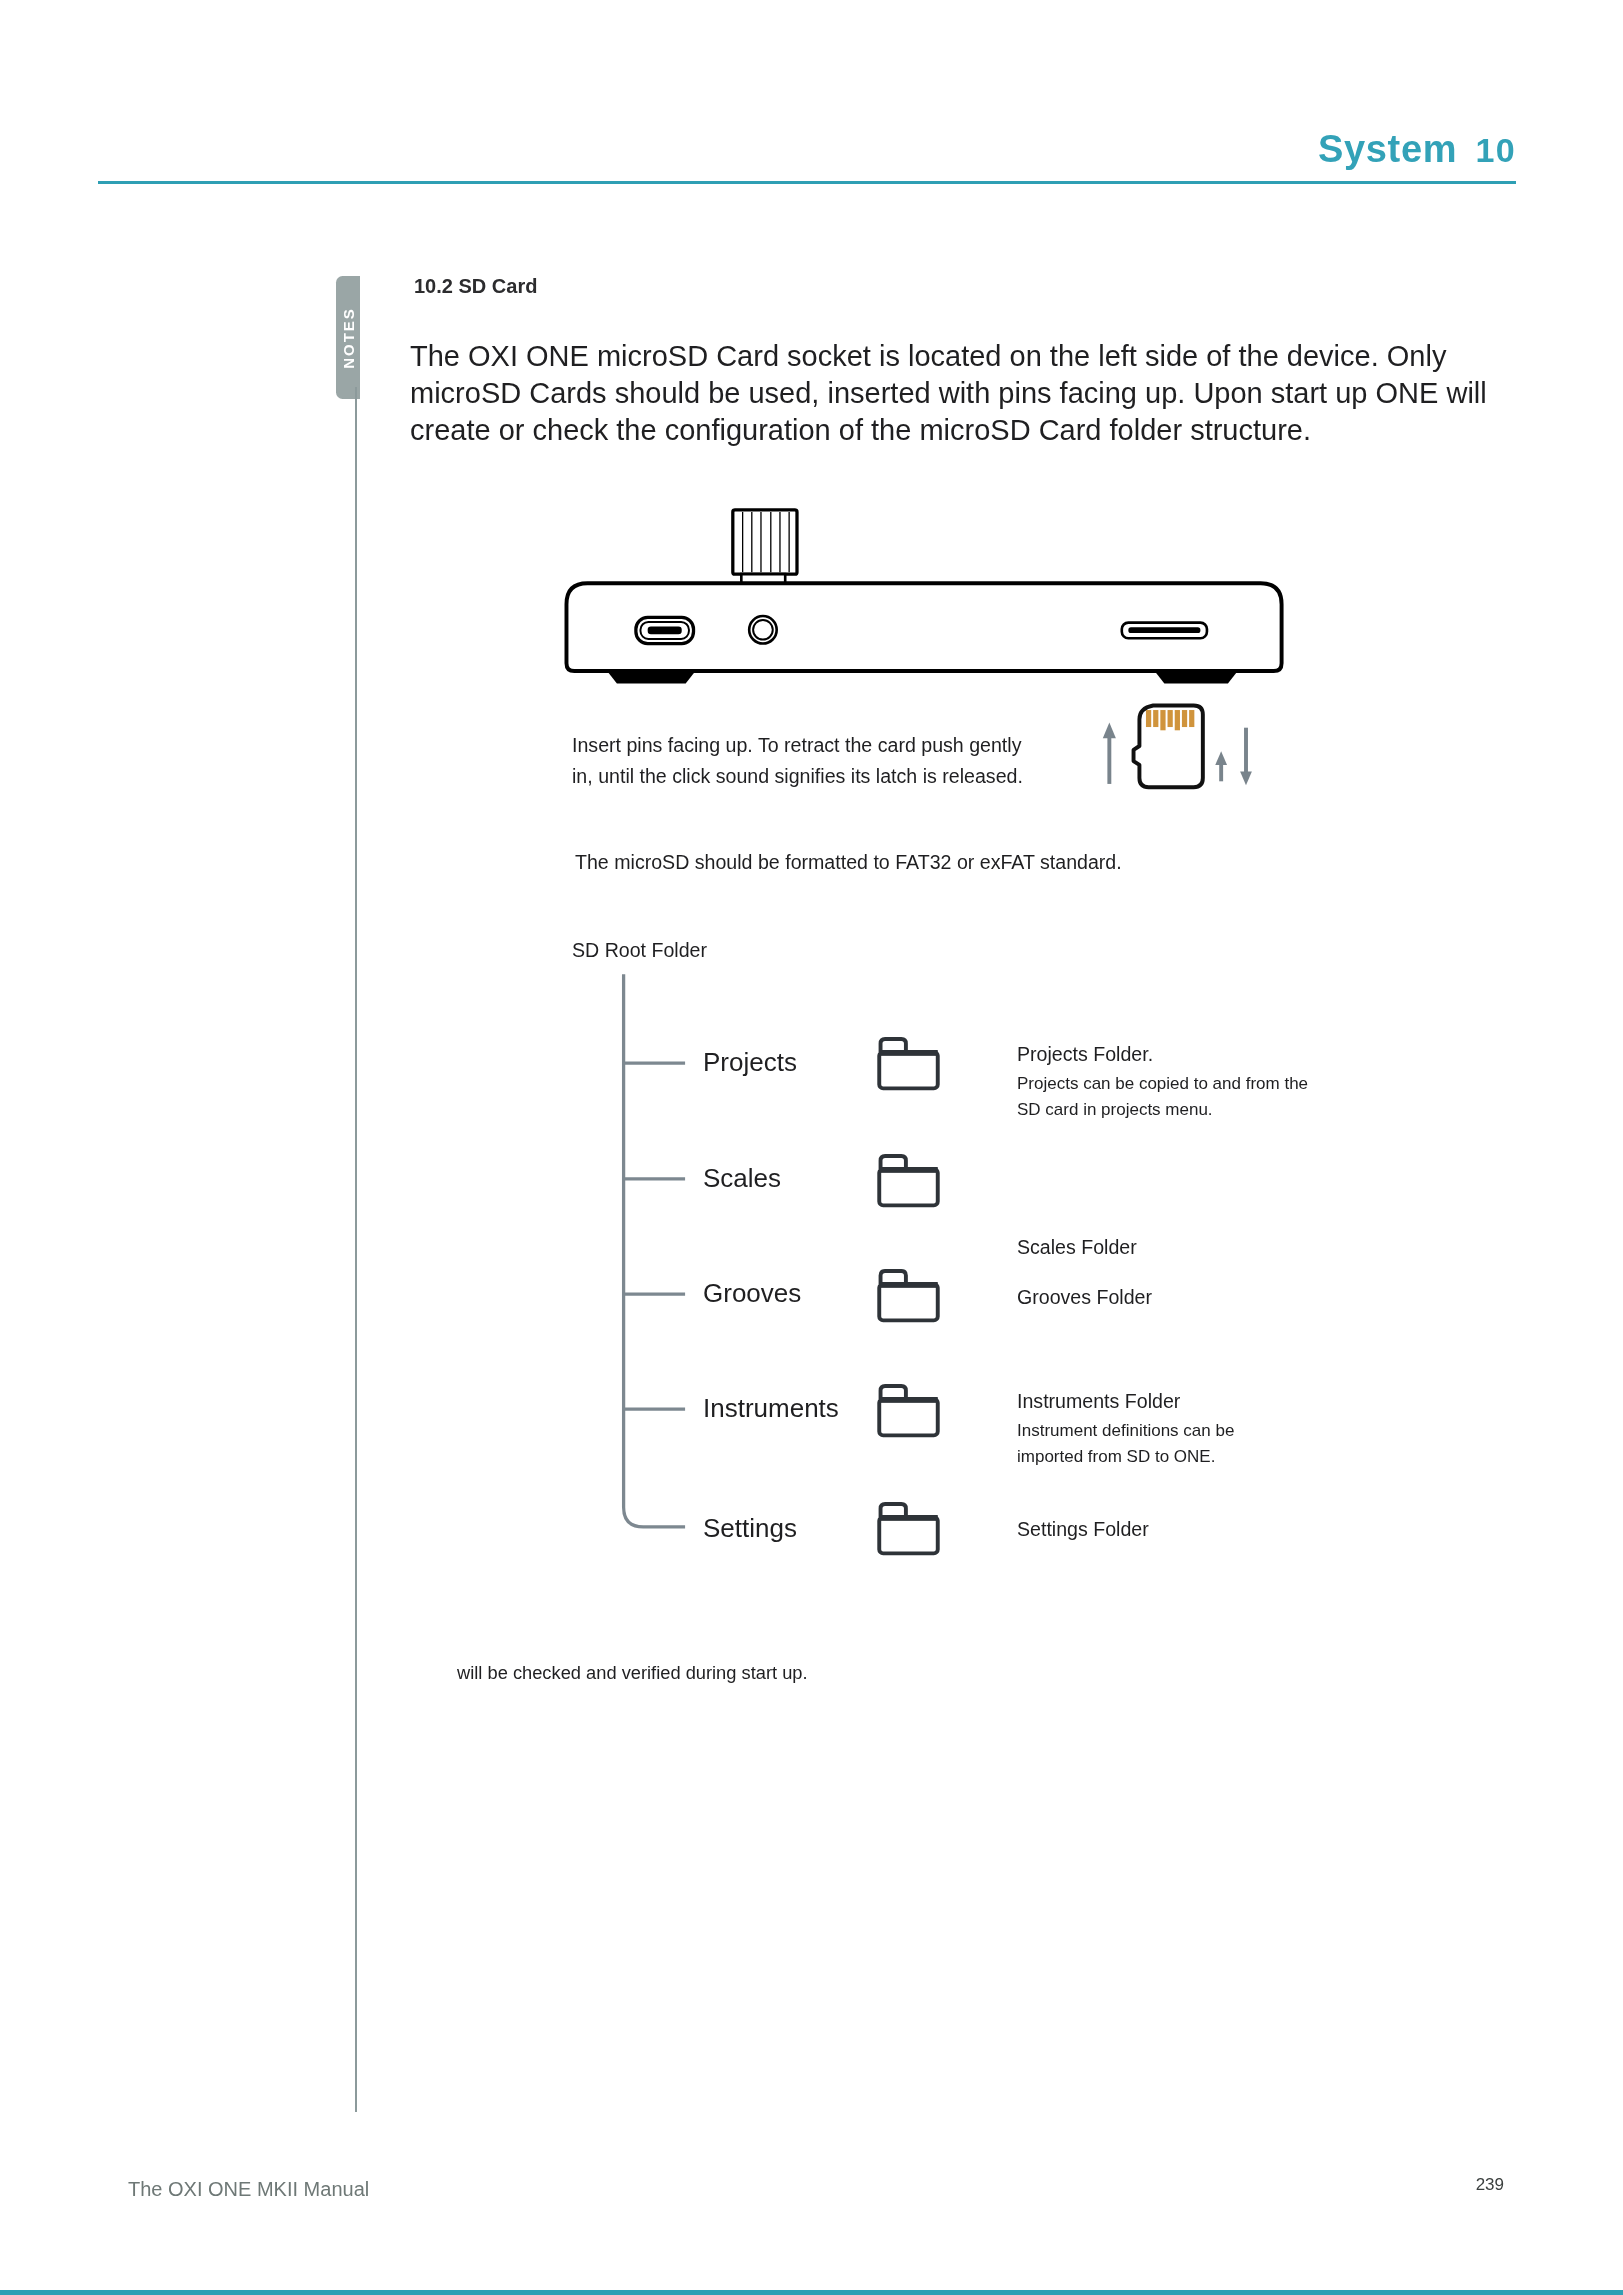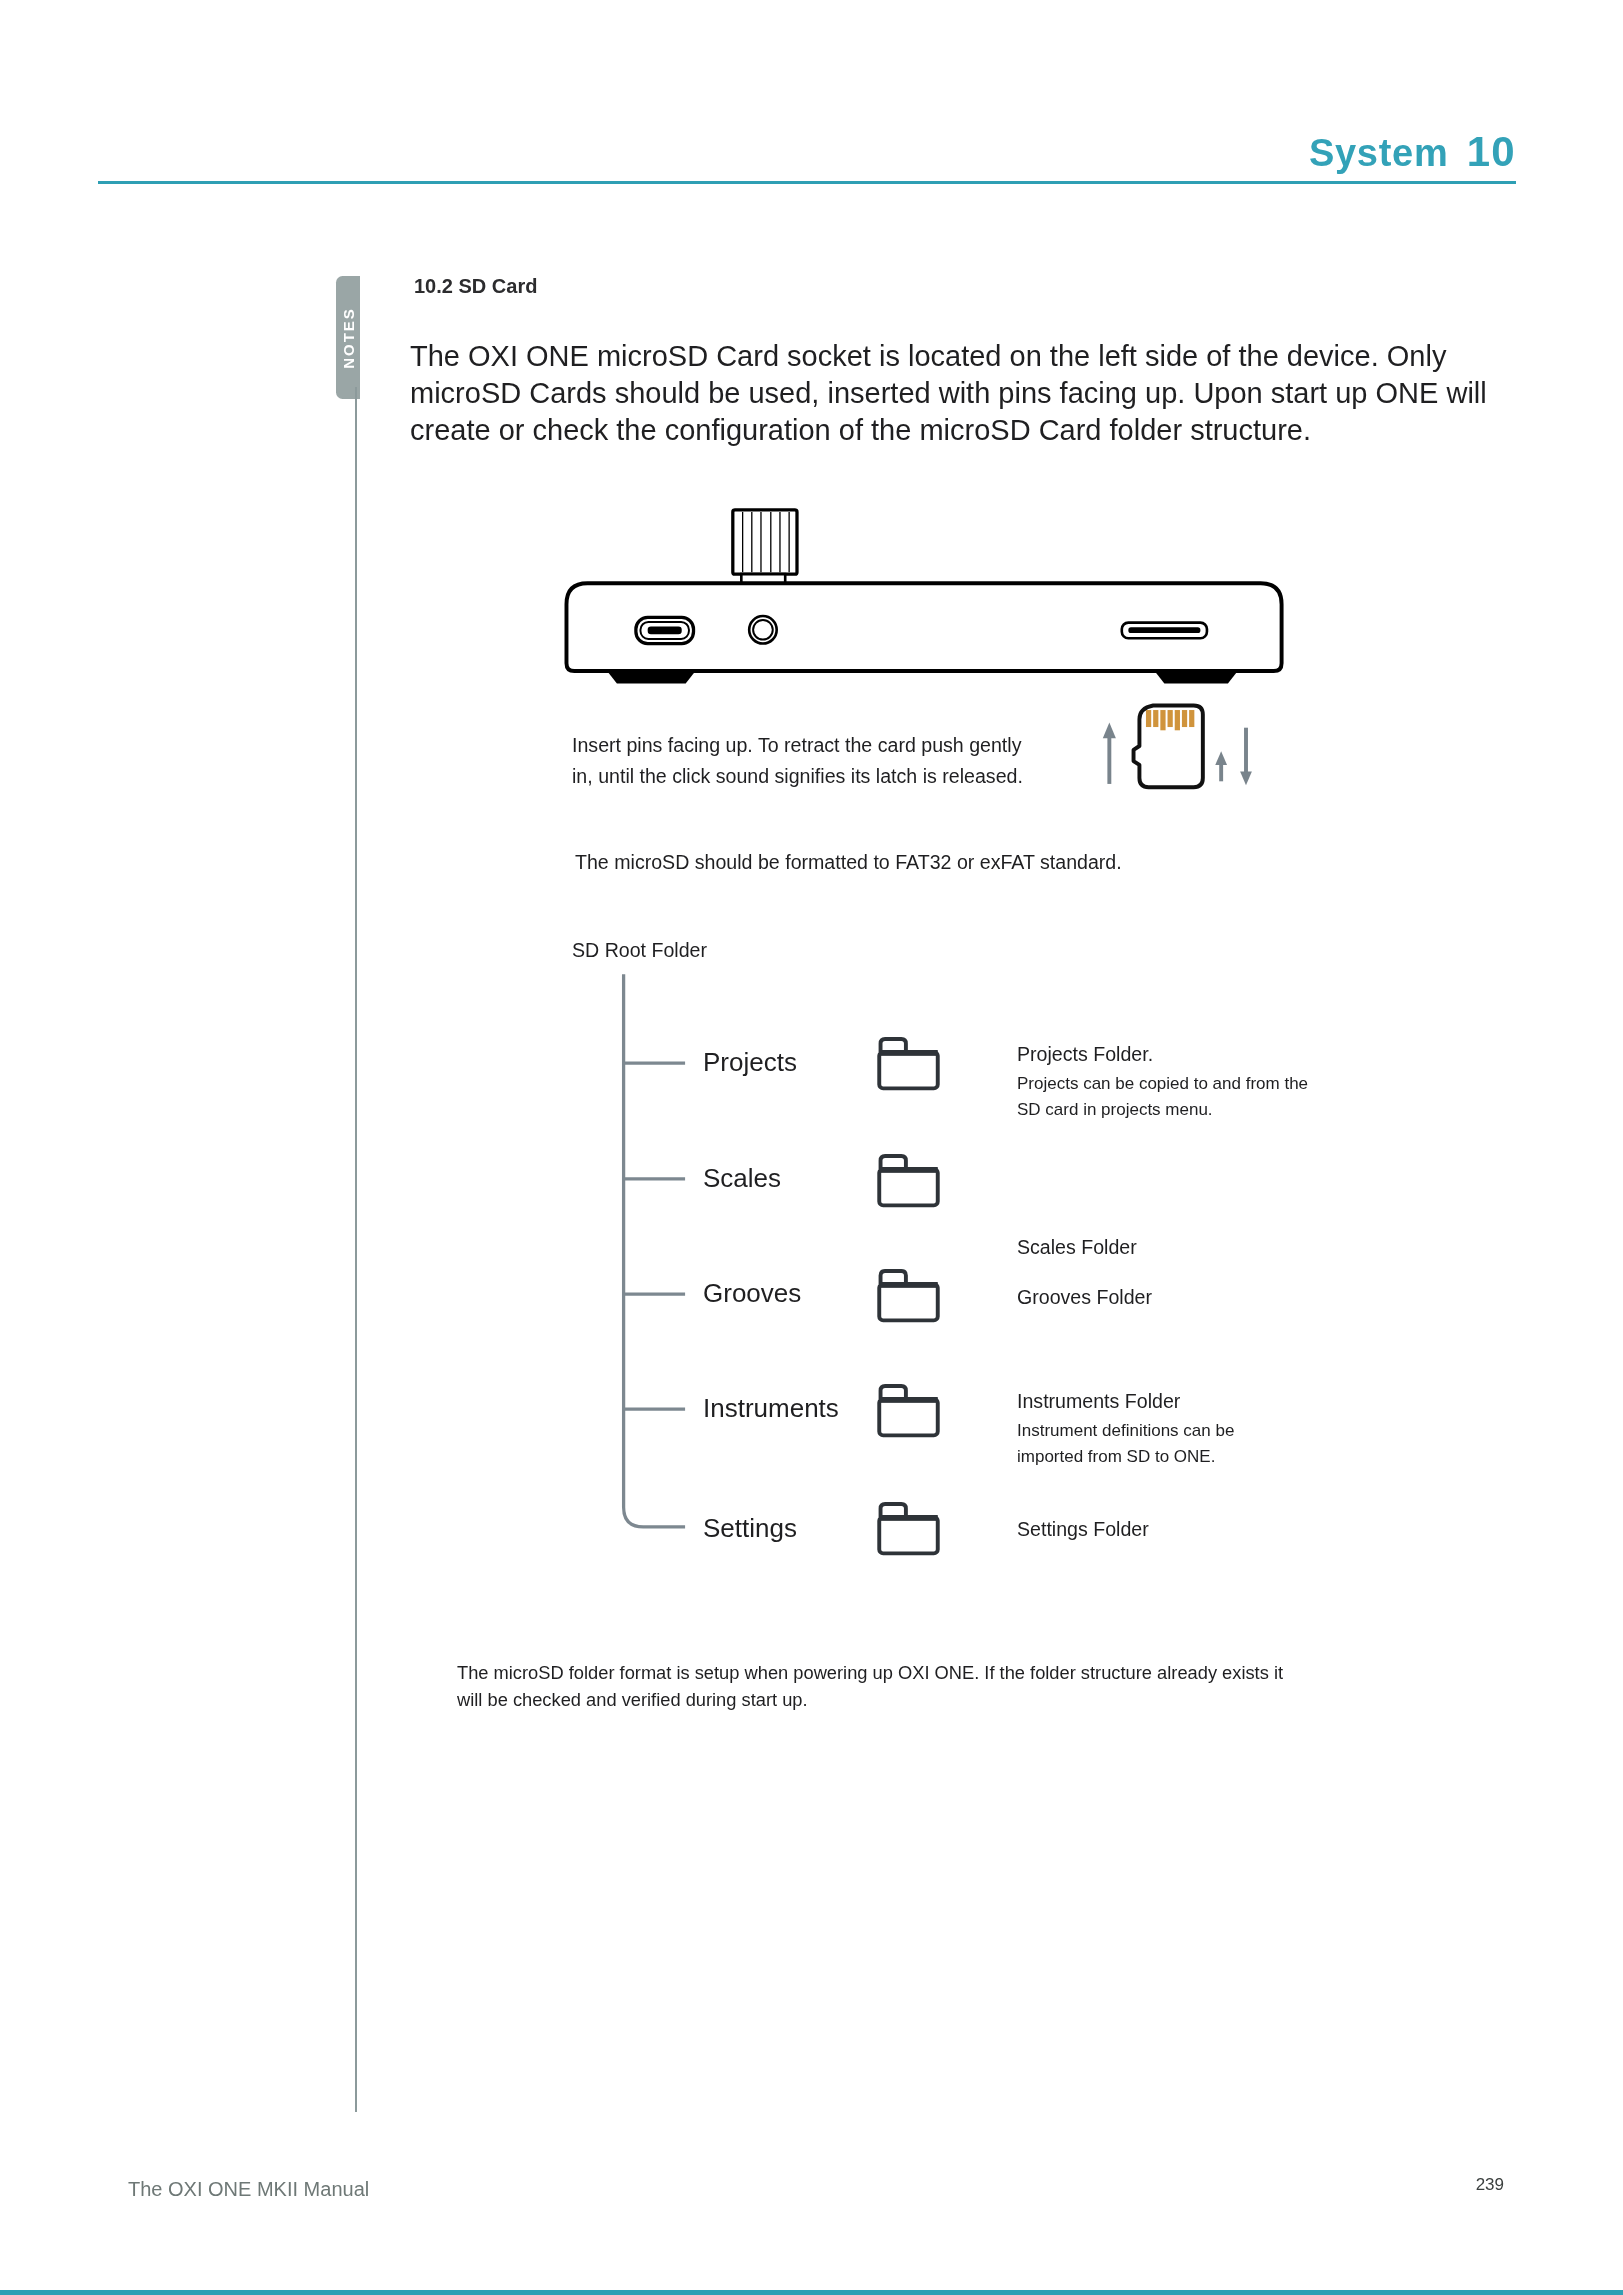--- a/index.html
+++ b/index.html
@@ -2,21 +2,21 @@
 <html style="font-size:10.5px"><head>
 <meta charset="utf-8">
 <style>
   html,body{margin:0;padding:0;background:#ffffff;}
   .page{position:relative;width:1623px;height:2295px;background:#ffffff;overflow:hidden;
         font-family:"Liberation Sans", sans-serif;color:#1f1f21;}
 
   
   .chapter-head{position:absolute;top:128px;right:107px;display:flex;align-items:baseline;gap:18.3px;color:#33A2B8;font-weight:bold;}
   .chap-title{font-size:38px;letter-spacing:0.7px;}
-  .chap-num{font-size:42px;letter-spacing:1.3px;}
+  .chap-num{font-size:34px;letter-spacing:1.3px;}
   .head-rule{position:absolute;left:98px;top:181px;width:1418px;height:2.6px;background:#2E9FB4;}
 
   
   .notes-tab{position:absolute;left:336px;top:276px;width:23.6px;height:123px;background:#9AA6A6;
              border-radius:6.5px 0 0 6.5px;}
   .notes-label{position:absolute;left:50%;top:50%;transform:translate(-50%,-50%) rotate(-90deg);
                color:#ffffff;font-weight:bold;font-size:15px;letter-spacing:2px;white-space:nowrap;}
   .side-line{position:absolute;left:355px;top:387px;width:2px;height:1725px;background:#8C9A9B;}
 
   
@@ -196,21 +196,20 @@
   <div class="row-title t1">Scales Folder</div>
   <div class="row-title t2">Grooves Folder</div>
   <div class="row-title t3">Instruments Folder</div>
   <div class="row-desc d3">
     <div>Instrument definitions can be</div>
     <div>imported from SD to ONE.</div>
   </div>
   <div class="row-title t4">Settings Folder</div>
 
   <div class="outro">
-    <div>The microSD folder format is setup when powering up OXI ONE. If the folder structure already exists it</div>
     <div>will be checked and verified during start up.</div>
   </div>
 
   <div class="footer-title">The OXI ONE MKII Manual</div>
   <div class="page-num">239</div>
   <div class="bottom-bar"></div>
 
 </div>
 
 

